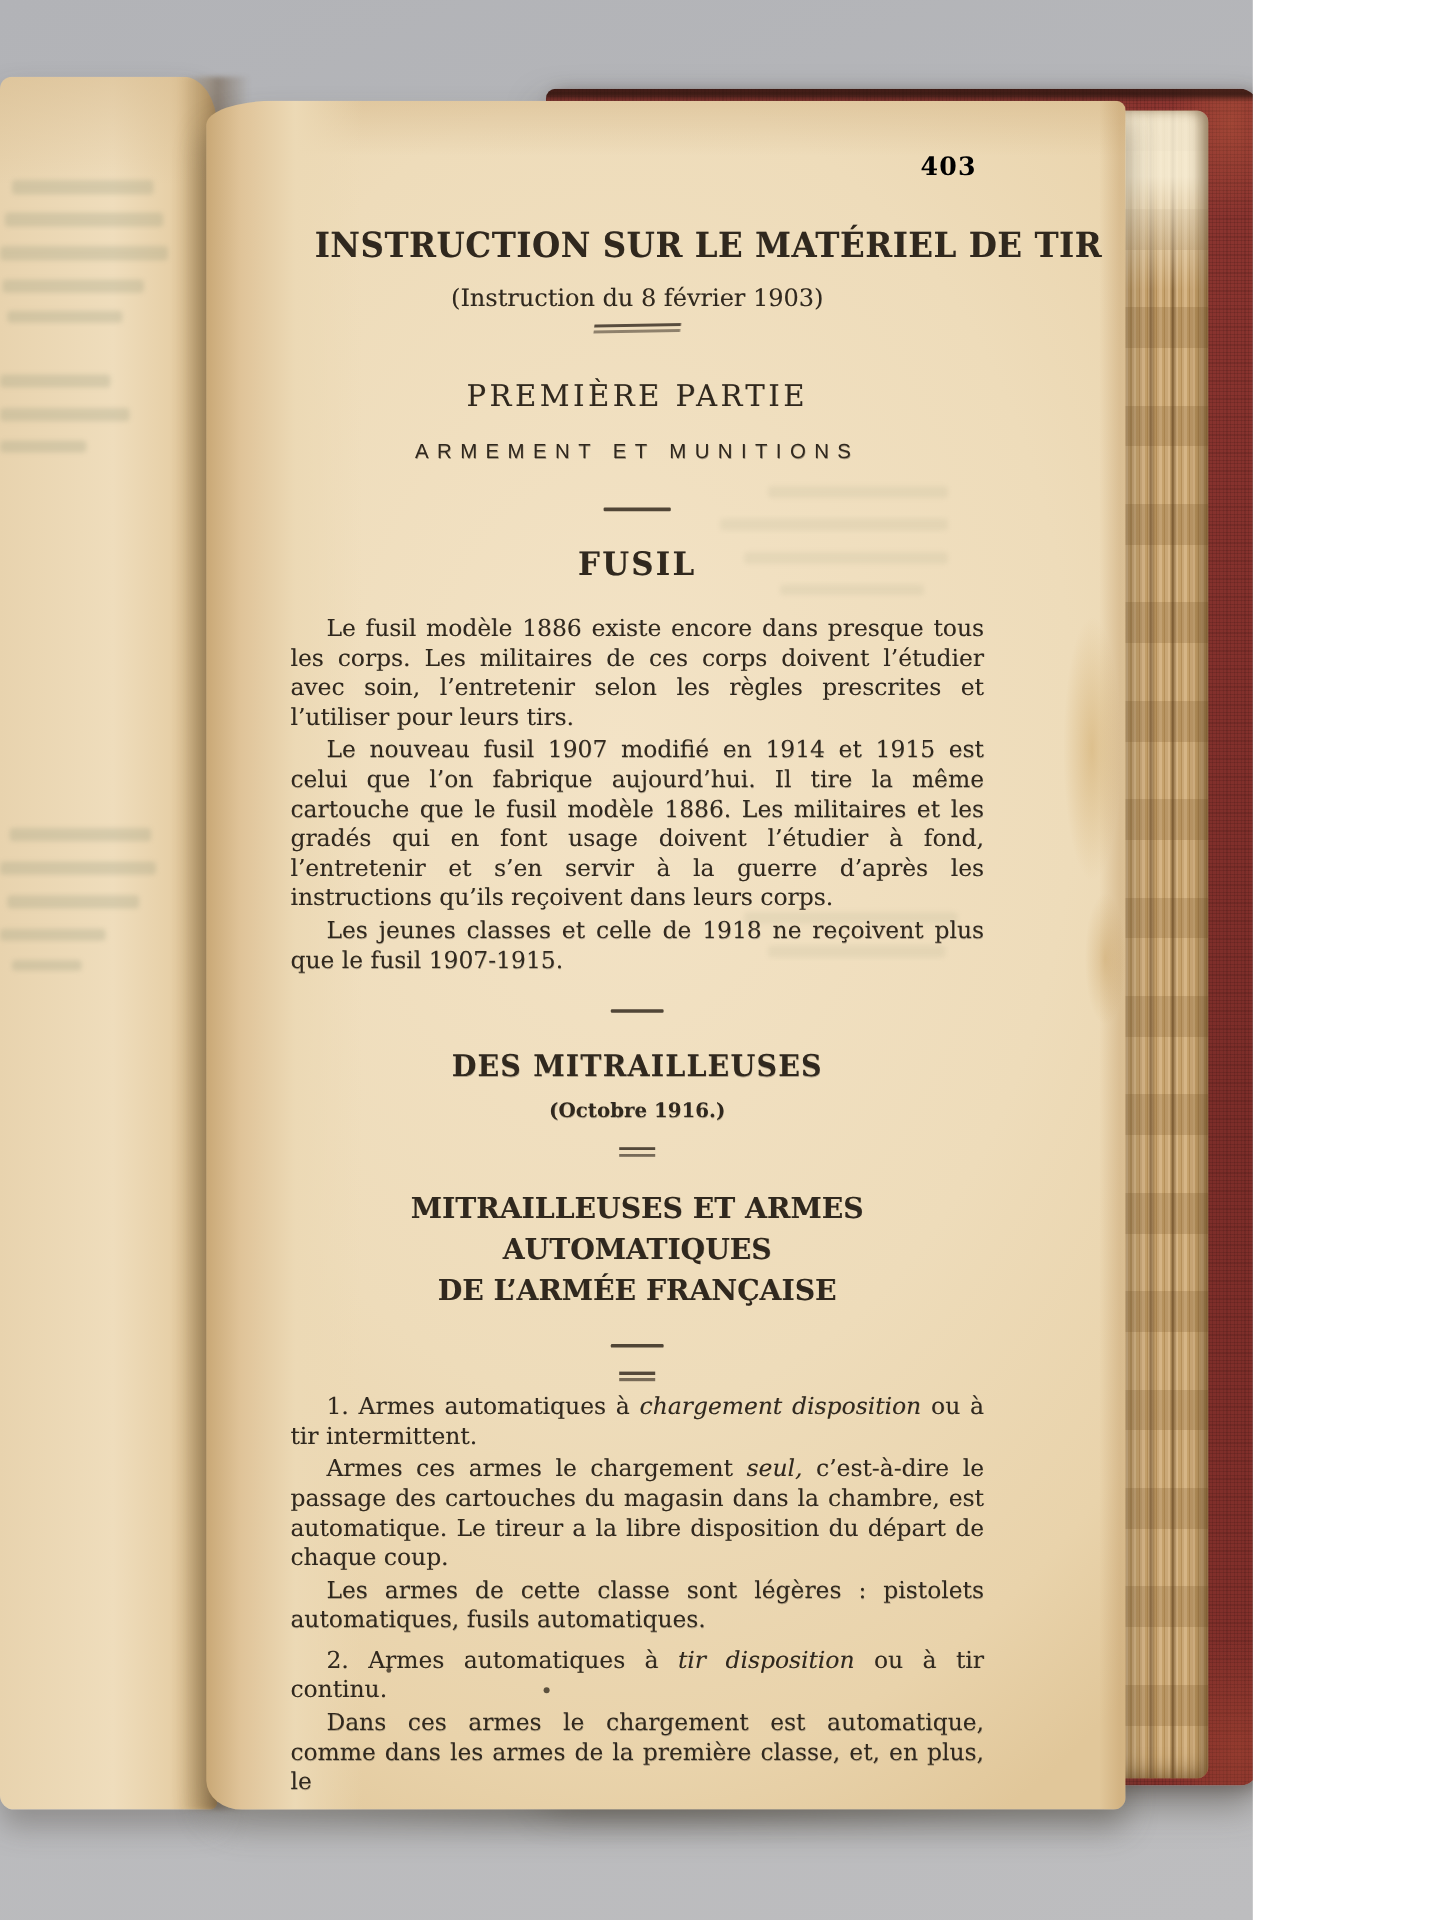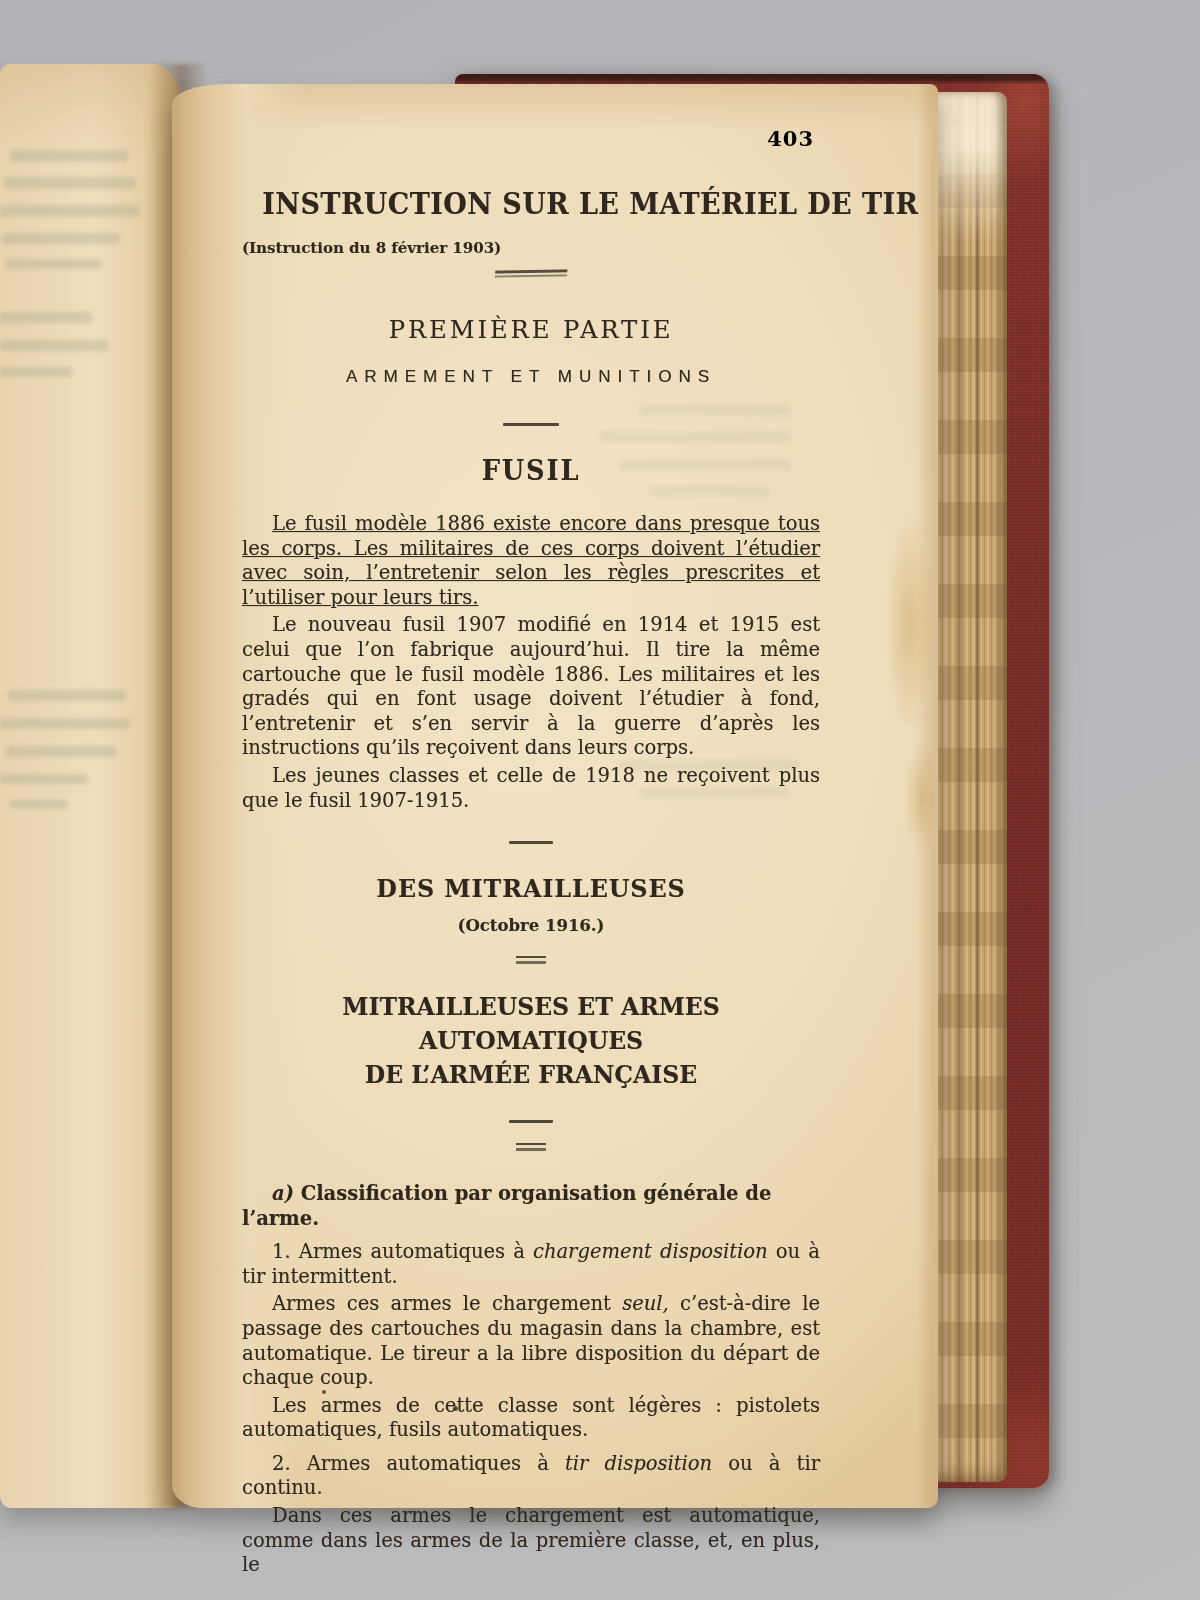--- a/index.html
+++ b/index.html
@@ -1,17 +1,17 @@
 <!DOCTYPE html>
 <html><head>
 <meta charset="utf-8">
 <style>
   html,body{margin:0;padding:0;}
   .scene{
-    position:relative;width:1200px;height:1600px;overflow:hidden;
+    position:relative;width:1044px;height:1600px;overflow:hidden;
     background:linear-gradient(155deg,#b2b3b7 0%,#b7b8bb 45%,#bdbdbf 100%);
     font-family:"DejaVu Serif",serif;
   }
   
   .floor-shadow{position:absolute;left:10px;top:1494px;width:1030px;height:46px;
     background:radial-gradient(50% 100% at 50% 0%,rgba(78,72,64,.45),rgba(78,72,64,0) 72%);
     filter:blur(7px);}
   .cover{position:absolute;left:455px;top:74px;width:594px;height:1414px;
     border-radius:8px 16px 16px 8px;
     background:
@@ -53,36 +53,36 @@
   .ghost{position:absolute;background:#8d9377;opacity:.25;filter:blur(2.2px);border-radius:3px;}
   .right-page .ghost{opacity:.13;background:#9a9c7c;}
   .stain{position:absolute;border-radius:50%;}
   .speck{position:absolute;width:5px;height:5px;border-radius:50%;background:#2c2418;opacity:.75;}
   
   .content{position:absolute;left:70px;top:0;width:578px;color:#30281e;
     text-shadow:.3px .3px 0 rgba(48,40,30,.32);}
   .page-number{position:absolute;top:42px;right:124px;font-size:21px;font-weight:bold;letter-spacing:1px;}
   .doc-title{margin:102px 0 0;font-size:29px;font-weight:bold;text-align:center;white-space:nowrap;
     transform:scaleX(.93);transform-origin:center;letter-spacing:.5px;line-height:36px;}
-  .doc-subtitle{margin-top:15px;font-size:15px;font-weight:bold;line-height:22px;}
+  .doc-subtitle{margin-top:15px;font-size:20px;font-weight:normal;text-align:center;line-height:22px;}
   .part-heading{margin-top:36px;font-size:25px;text-align:center;letter-spacing:3px;line-height:30px;
     transform:scaleX(.97);transform-origin:center;}
   .part-sub{margin-top:16px;font-family:"Liberation Sans",sans-serif;font-size:17px;letter-spacing:7px;
     text-align:center;line-height:32px;text-shadow:.4px .4px 0 rgba(48,40,30,.4);}
   .h-fusil{margin-top:30px;font-size:27px;font-weight:bold;text-align:center;letter-spacing:2px;line-height:30px;
     transform:scaleX(.95);transform-origin:center;}
   .h-mitr{margin-top:30px;font-size:25px;font-weight:bold;text-align:center;letter-spacing:1px;line-height:30px;
     transform:scaleX(.95);transform-origin:center;}
   .h-date{margin-top:12px;font-size:16.5px;font-weight:bold;text-align:center;line-height:20px;}
   .h-big{margin-top:26px;font-size:24px;font-weight:bold;text-align:center;line-height:34px;
     transform:scaleX(.98);transform-origin:center;}
   .h-classif{margin-top:24px;font-size:19px;font-weight:bold;text-align:center;letter-spacing:1.5px;line-height:24px;}
   .h-item-a{margin-top:30px;font-size:19.5px;font-weight:bold;line-height:25px;text-indent:30px;}
   .body-p{font-size:19.5px;line-height:24.6px;text-align:justify;text-indent:30px;margin:3px 0 0;}
-  .body-p.first{margin-top:26px;text-decoration:underline;}
+  .body-p.first{margin-top:26px;}
   .body-p.item{margin-top:9px;}
   
   .orn{margin-left:auto;margin-right:auto;}
   .orn-smudge{margin-top:10px;width:72px;height:10px;filter:blur(.4px);transform:skewX(-8deg) rotate(-1deg);
     background:linear-gradient(to bottom,transparent 0 1px,rgba(45,35,25,.78) 1px 3.5px,transparent 3.5px 6px,rgba(45,35,25,.5) 6px 8px,transparent 8px);}
   .orn-line{margin-top:30px;width:56px;height:3px;background:rgba(45,35,25,.82);border-radius:1px;filter:blur(.3px);}
   .orn-line.small{margin-top:28px;width:44px;}
   .orn-eq{margin-top:20px;width:30px;height:8px;filter:blur(.3px);
     background:linear-gradient(to bottom,rgba(45,35,25,.8) 0 2.5px,transparent 2.5px 5.5px,rgba(45,35,25,.62) 5.5px 8px);}
 </style>
@@ -147,21 +147,20 @@
       <div class="orn orn-eq"></div>
 
       <div class="h-big">
         <div>MITRAILLEUSES ET ARMES AUTOMATIQUES</div>
         <div>DE L’ARMÉE FRANÇAISE</div>
       </div>
       <div class="orn orn-line small"></div>
 
       <div class="orn orn-eq"></div>
 
-      <div class="h-item-a"><span style="font-style: italic;">a) </span><span>Classification par organisation générale de l’arme.</span></div>
       <p class="body-p item"><span>1. Armes automatiques à </span><span style="font-style: italic;">chargement disposition</span><span> ou à tir intermittent.</span></p>
       <p class="body-p"><span>Armes ces armes le chargement </span><span style="font-style: italic;">seul,</span><span> c’est-à-dire le passage des cartouches du magasin dans la chambre, est automatique. Le tireur a la libre disposition du départ de chaque coup.</span></p>
       <p class="body-p"><span>Les armes de cette classe sont légères : pistolets automatiques, fusils automatiques.</span></p>
       <p class="body-p item"><span>2. Armes automatiques à </span><span style="font-style: italic;">tir disposition</span><span> ou à tir continu.</span></p>
       <p class="body-p"><span>Dans ces armes le chargement est automatique, comme dans les armes de la première classe, et, en plus, le </span></p>
     </div>
   </div>
 </div>
 
 </body></html>

